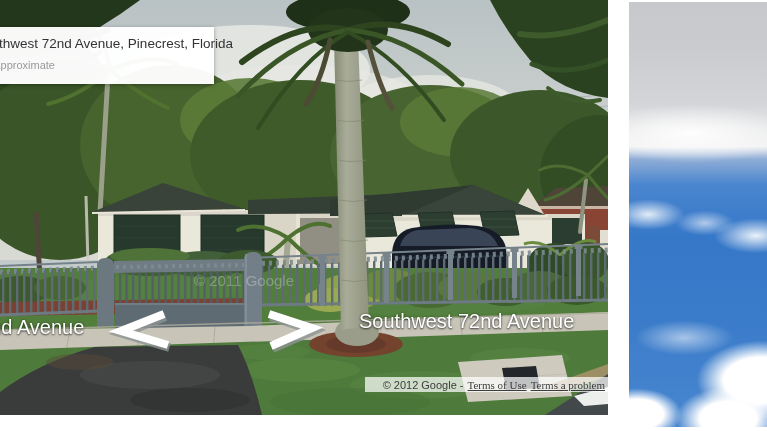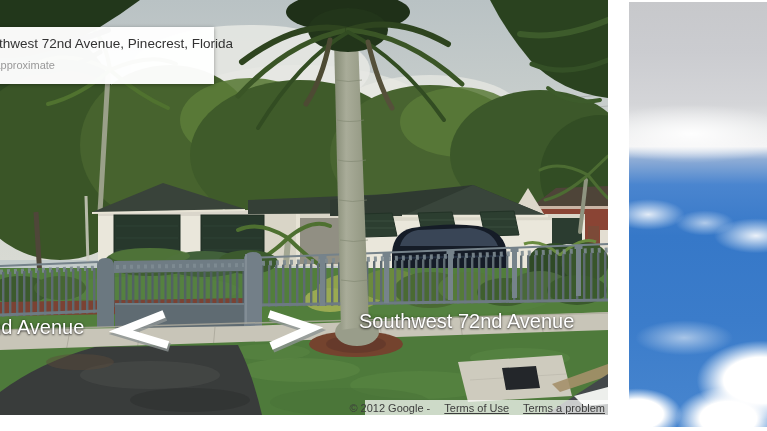--- a/index.html
+++ b/index.html
@@ -12,24 +12,24 @@
   .address-card{position:absolute;left:-66px;top:27px;width:280px;height:57px;box-sizing:border-box;
     background:rgba(255,255,255,.97);box-shadow:0 1px 4px rgba(0,0,0,.35);padding:9px 12px 10px 12px;}
   .address-title{font-size:13.5px;color:#333;white-space:nowrap;margin-left:29px;}
   .address-sub{font-size:11px;color:#999;white-space:nowrap;margin-left:-6px;margin-top:8px;}
   
   .street-label{position:absolute;color:#fff;font-size:20px;white-space:nowrap;
     text-shadow:0 1px 2px rgba(0,0,0,.65),0 0 3px rgba(0,0,0,.35);}
   .street-label.left{left:-131px;top:316px;}
   .street-label.right{left:359px;top:310px;}
   
-  .attribution{position:absolute;left:365px;top:400px;width:243px;height:15px;
+  .attribution{position:absolute;left:365px;top:377px;width:243px;height:15px;
     background:rgba(255,255,255,.72);display:flex;align-items:center;justify-content:flex-end;
-    font-size:11px;color:#3c3c3c;gap:14px;padding-right:3px;box-sizing:border-box;white-space:nowrap;}
-  .attribution a{color:#3c3c3c;text-decoration:underline;cursor:pointer;}
+    font-size:11px;color:#3c3c3c;gap:4px;padding-right:3px;box-sizing:border-box;white-space:nowrap;}
+  .attribution a{color:#3c3c3c;text-decoration:underline;cursor:pointer;font-family:Liberation Serif, serif;}
   
   .wm{position:absolute;left:194px;top:272px;font-size:15px;color:rgba(255,255,255,.28);
       text-shadow:none;white-space:nowrap;pointer-events:none;}
   
   .sky-photo{position:absolute;left:629px;top:2px;width:138px;height:425px;
     background-image:
       radial-gradient(ellipse 90px 55px at 96% 89%, #ffffff 42%, rgba(255,255,255,0) 72%),
       radial-gradient(ellipse 75px 45px at 72% 98%, #ffffff 38%, rgba(255,255,255,0) 70%),
       radial-gradient(ellipse 62px 36px at 6% 97%, #ffffff 42%, rgba(255,255,255,0) 72%),
       radial-gradient(ellipse 70px 25px at 40% 79%, rgba(255,255,255,.55), rgba(255,255,255,0) 70%),
@@ -292,20 +292,21 @@
       <g fill="none" cursor="pointer">
         <path d="M164,314 L121,331 L168,345" stroke="#8d9494" stroke-width="9" transform="translate(1.5,2.5)" opacity=".8"></path>
         <path d="M164,314 L121,331 L168,345" stroke="#ffffff" stroke-width="8"></path>
       </g>
       <g fill="none" cursor="pointer">
         <path d="M269,314 L312,328 L271,346" stroke="#8d9494" stroke-width="9" transform="translate(1.5,2.5)" opacity=".8"></path>
         <path d="M269,314 L312,328 L271,346" stroke="#ffffff" stroke-width="8"></path>
       </g>
     </svg>
 
+    <div class="wm">© 2011 Google</div>
 
     <div class="street-label left">Southwest 72nd Avenue</div>
     <div class="street-label right">Southwest 72nd Avenue</div>
 
     <div class="address-card">
       <div class="address-title">Southwest 72nd Avenue, Pinecrest, Florida</div>
       <div class="address-sub">Address is approximate</div>
     </div>
 
     <div class="attribution">

